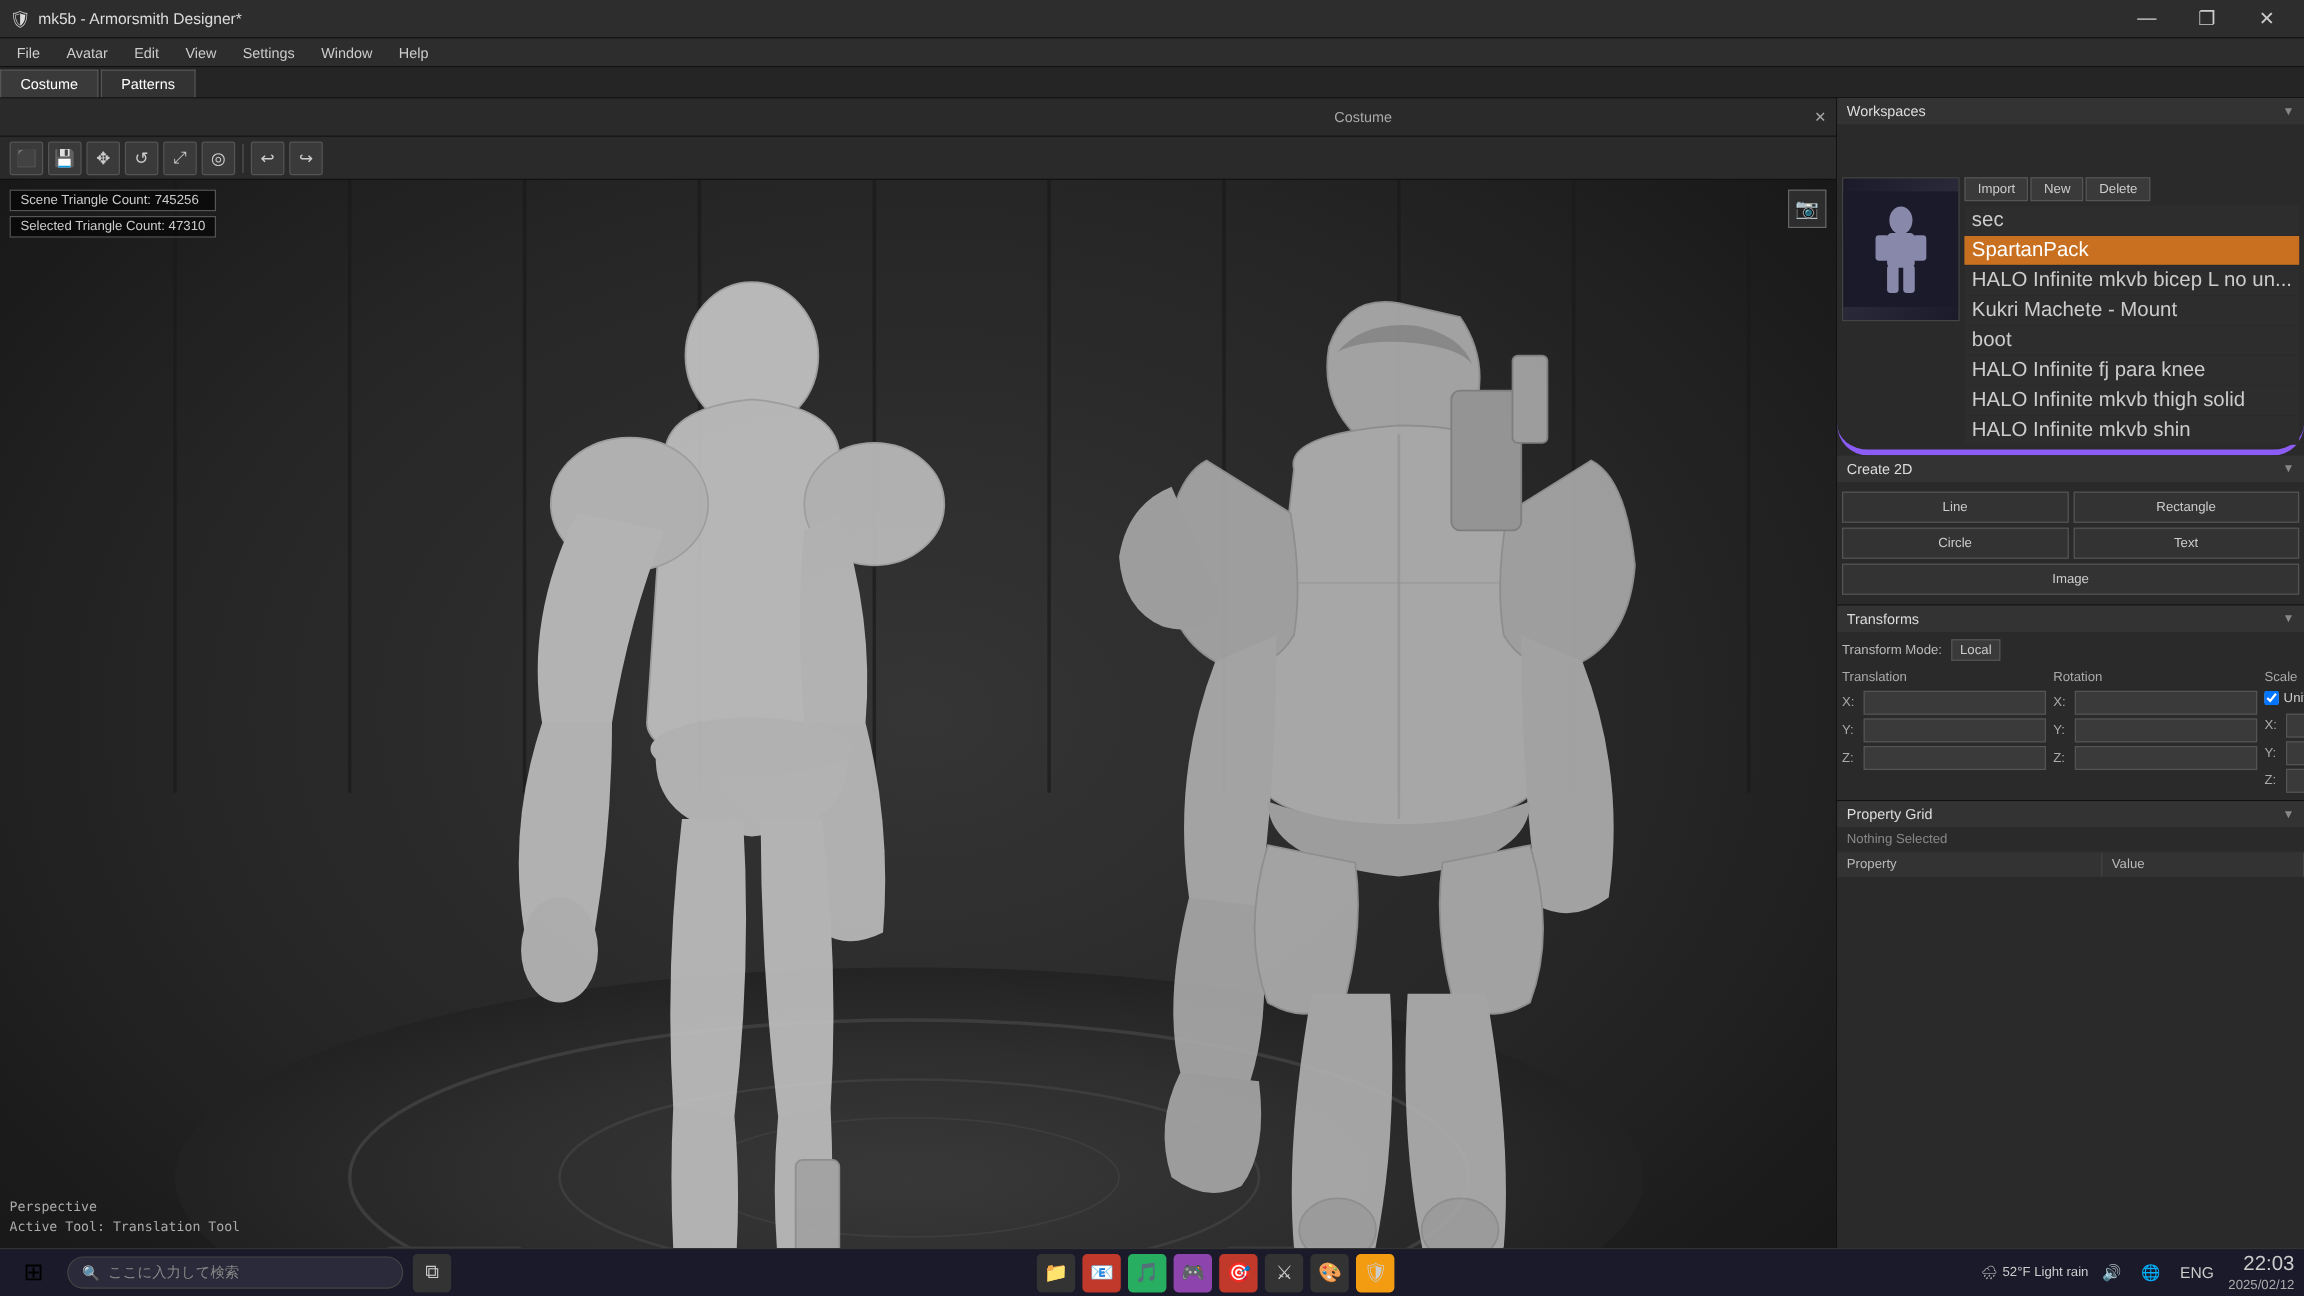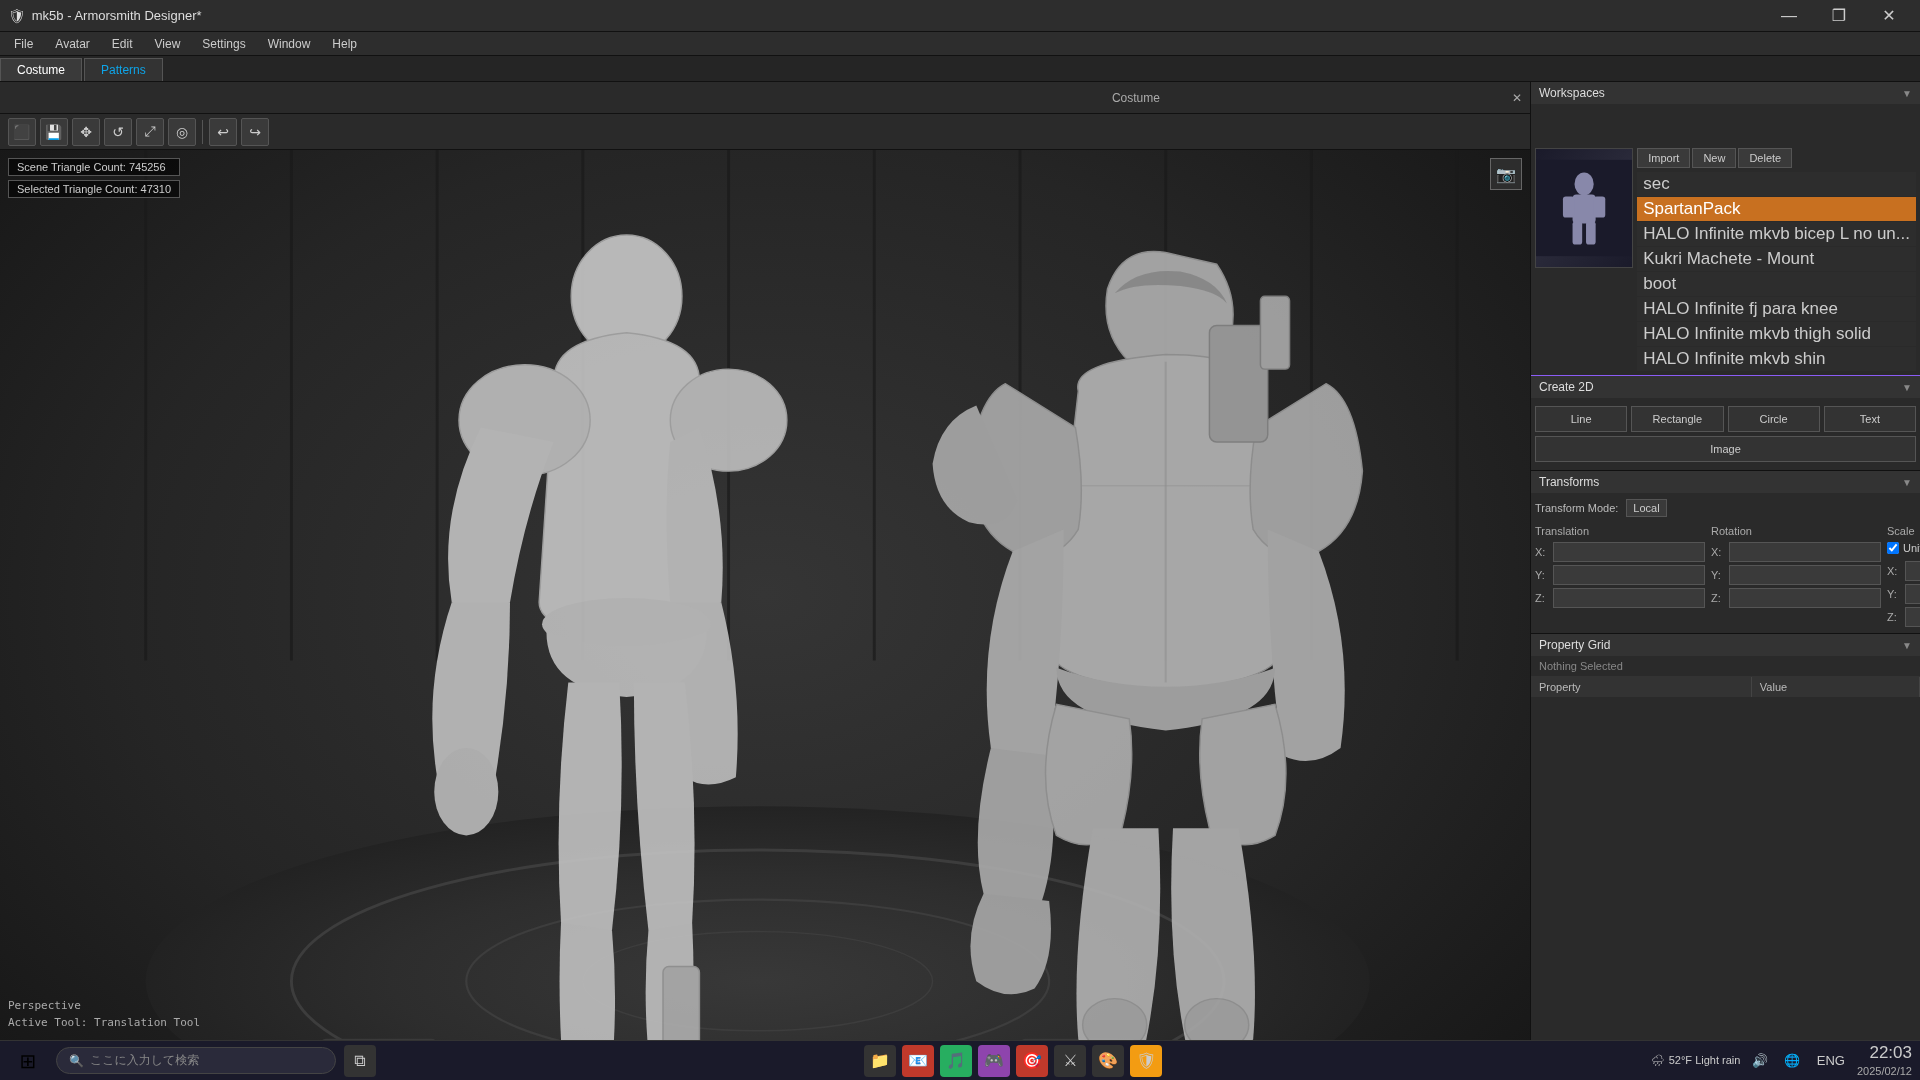--- a/index.html
+++ b/index.html
@@ -48,21 +48,21 @@
       align-items: flex-end;
       padding: 0 0;
       border-bottom: 1px solid #111;
     }
     .tab {
       padding: 4px 16px;
       background: #333;
       border: 1px solid #555;
       border-bottom: none;
       cursor: pointer;
-      color: #0ea5e9;
+      color: #ffffff;
       font-size: 12px;
       margin-right: 2px;
     }
     .tab.active { background: #3a3a3a; color: #fff; }
 
     
     #main-area {
       display: flex;
       height: calc(1080px - 32px - 24px - 26px - 40px);
     }
@@ -151,21 +151,21 @@
     #right-panel {
       width: 390px;
       background: #2a2a2a;
       border-left: 1px solid #111;
       display: flex;
       flex-direction: column;
       overflow-y: auto;
     }
 
     
-    #workspaces-section { border-bottom: 1px solid #8b5cf6; }
+    #workspaces-section { border-bottom: 5px solid #8b5cf6; border-radius: 26px; }
     .section-header {
       background: #333;
       padding: 4px 8px;
       color: #ddd;
       font-size: 12px;
       display: flex;
       align-items: center;
       justify-content: space-between;
       cursor: pointer;
     }
@@ -229,21 +229,21 @@
       overflow: hidden;
       text-overflow: ellipsis;
     }
     .workspace-item.selected { background: #c87020; color: #fff; }
 
     
     #create2d-section { border-bottom: 1px solid #111; }
     #create2d-content {
       padding: 8px 4px;
       display: grid;
-      grid-template-columns: 1fr 1fr 1fr 1fr;
+      grid-template-columns: 1fr 1fr;
       gap: 4px;
     }
     .create2d-btn {
       padding: 6px;
       background: #333;
       border: 1px solid #555;
       color: #ccc;
       cursor: pointer;
       font-size: 11px;
       text-align: center;

